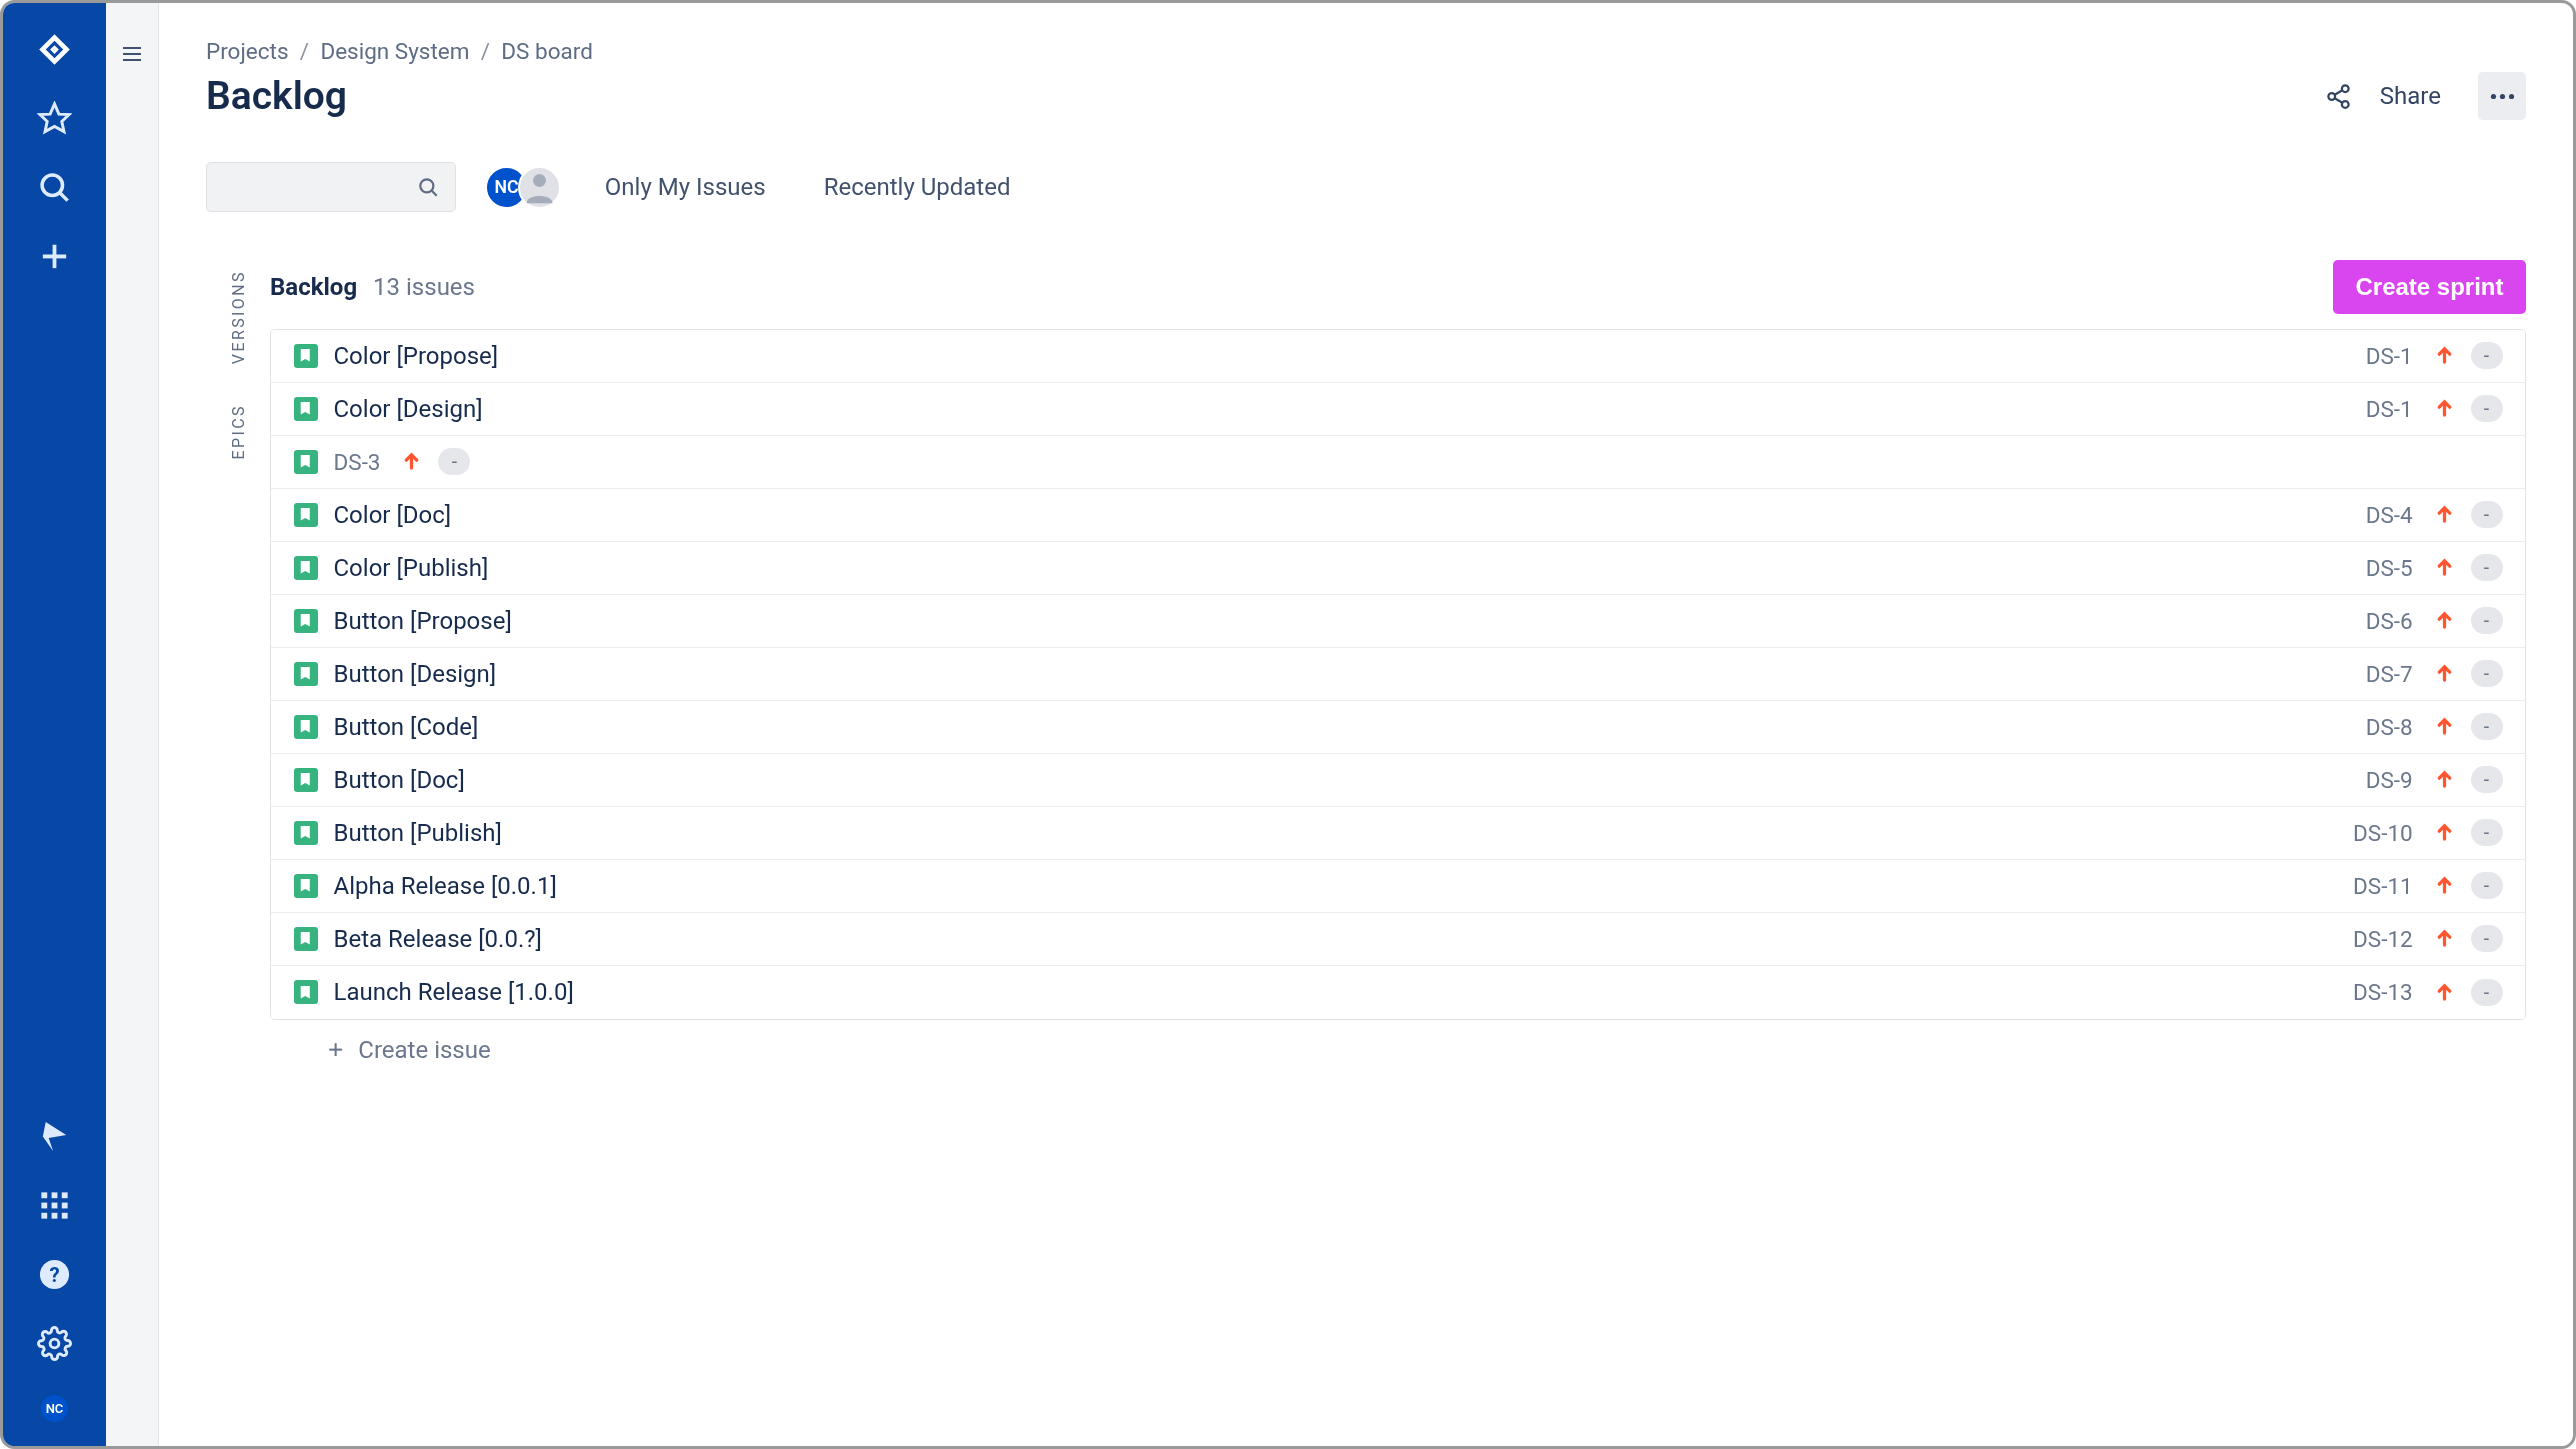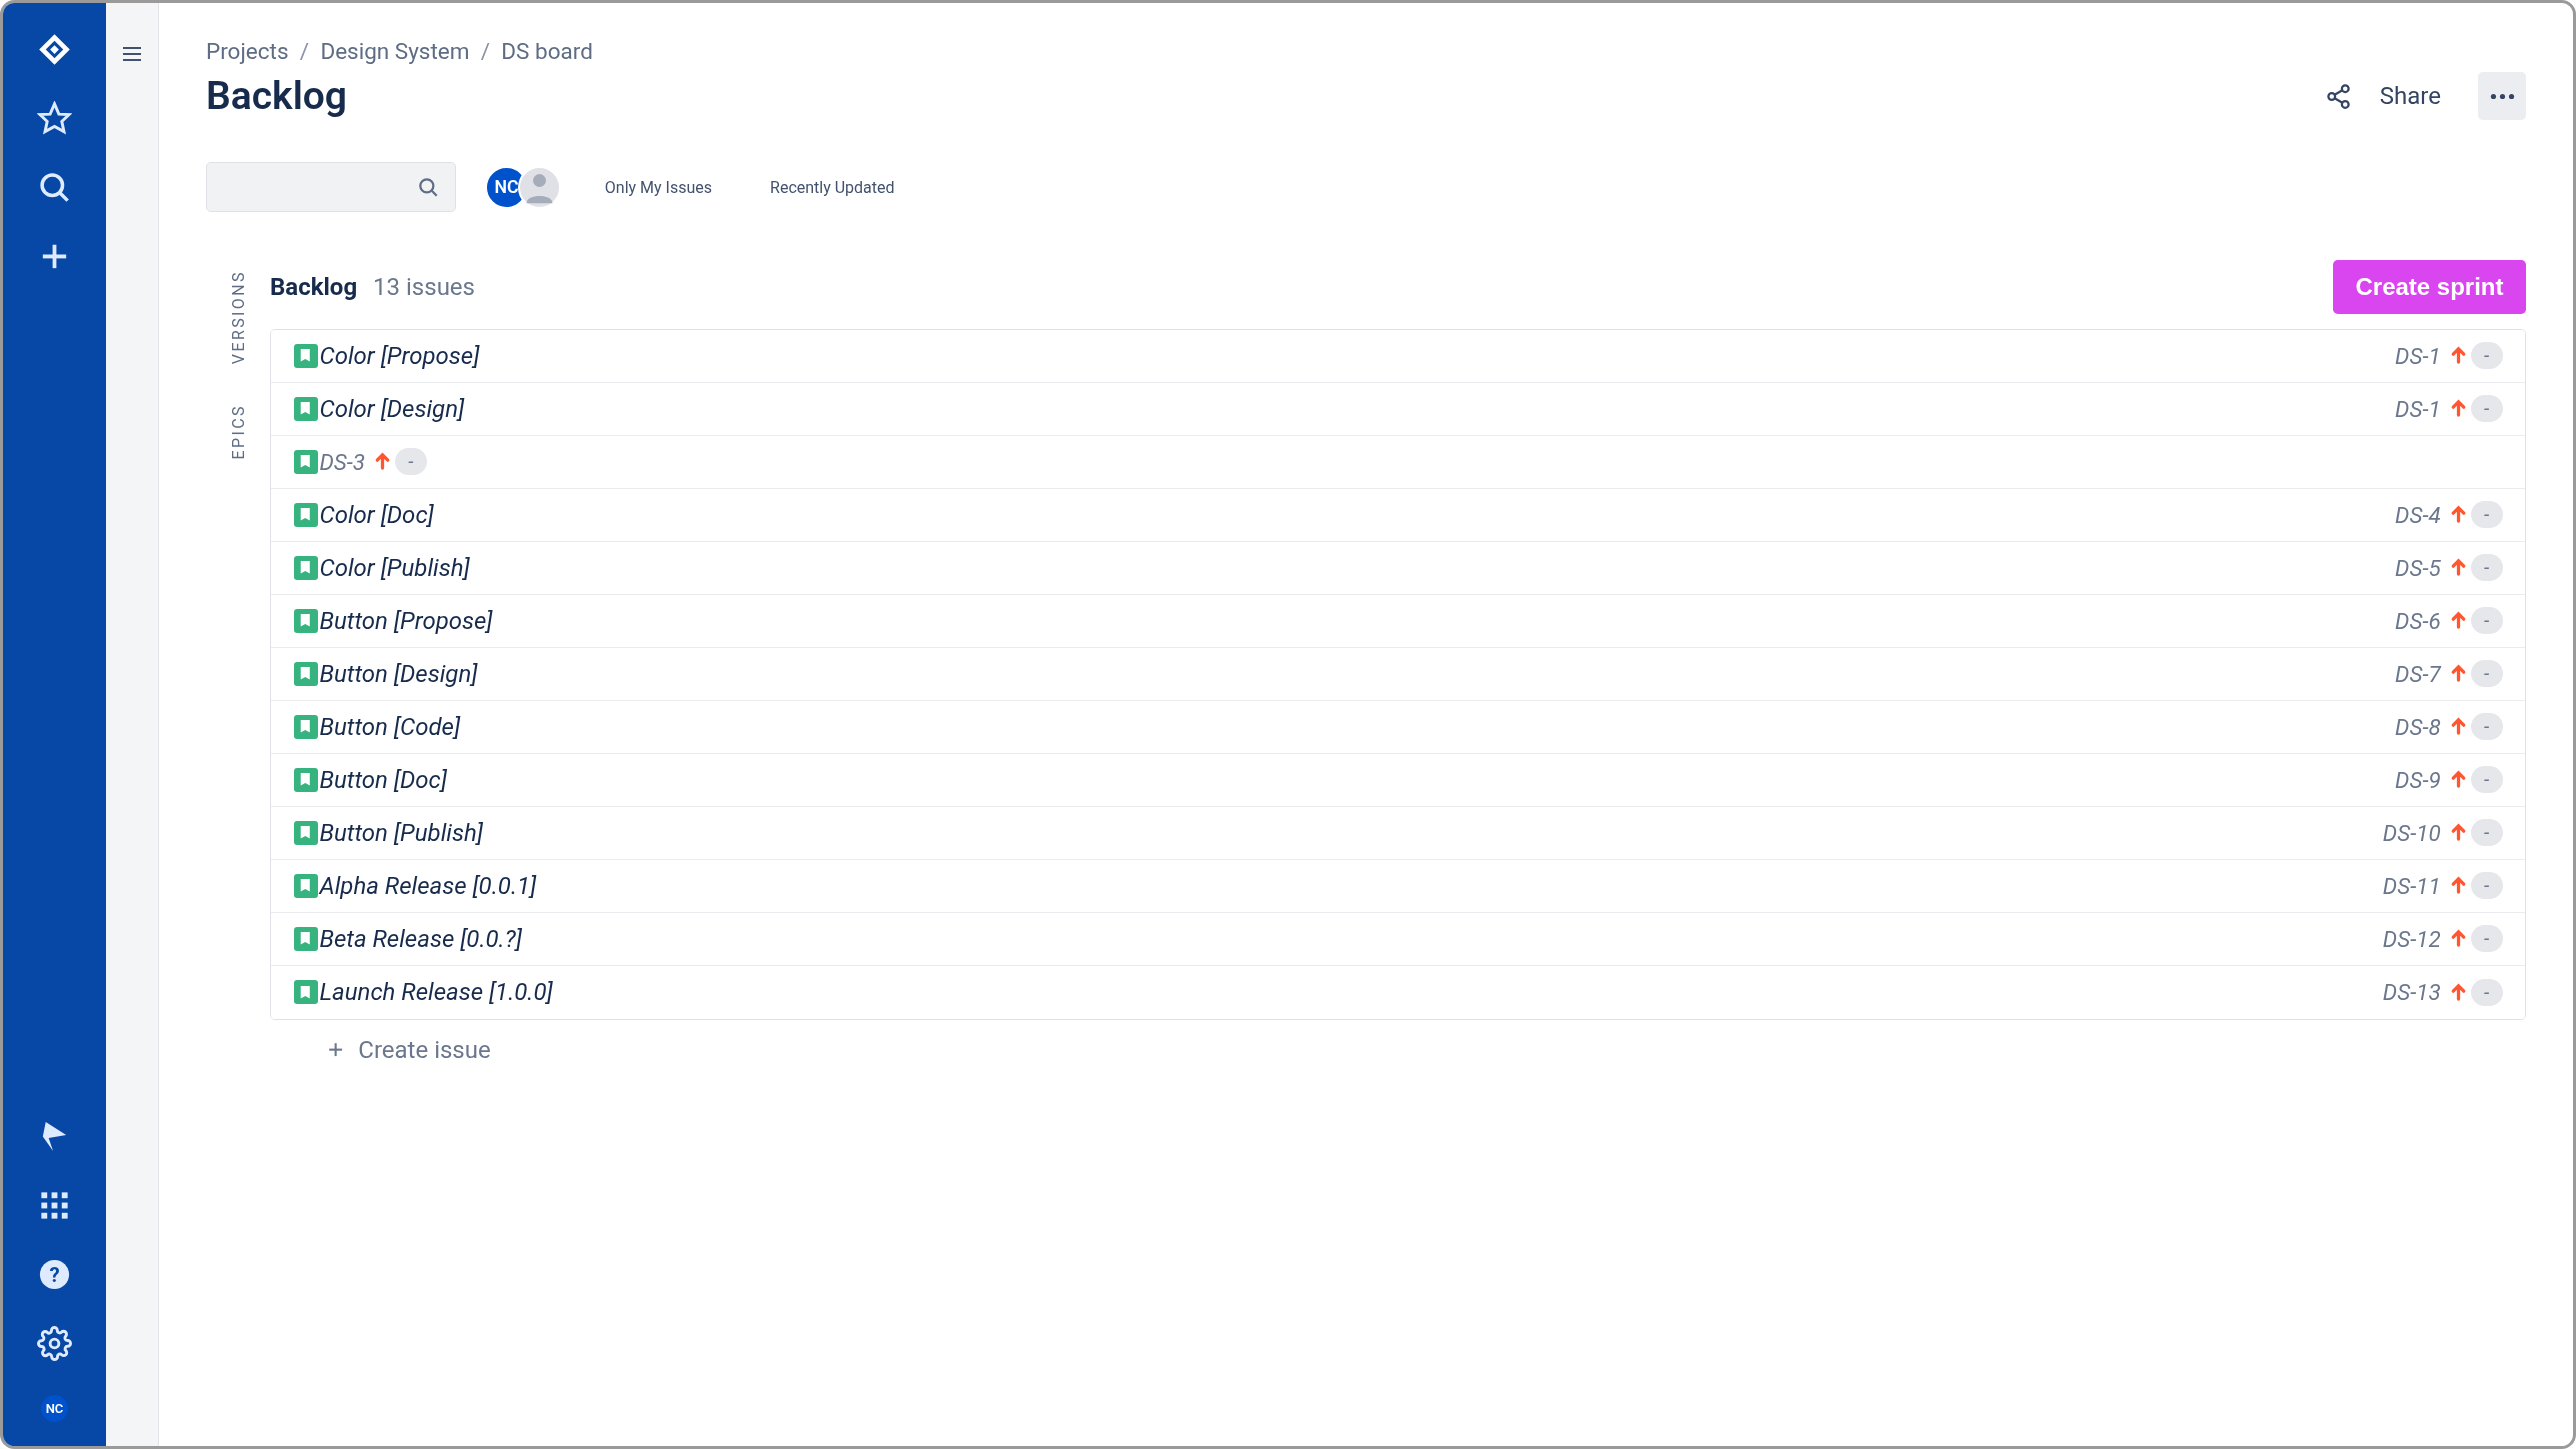--- a/index.html
+++ b/index.html
@@ -33,34 +33,34 @@
 
   
   .filter-row { display:flex; align-items:center; gap:29px; margin-top: 42px; }
   .search-box { width: 250px; height: 50px; background:#f1f2f4; border:1.6px solid #dfe1e6; border-radius:4.8px; display:flex; align-items:center; justify-content:flex-end; padding:0 16px; color:#5E6C84; }
   .search-box svg { width:22.5px; height:22.5px; }
   .avatar-group { display:flex; }
   .avatar { width:43px; height:43px; border-radius:50%; border:2.4px solid #fff; display:flex; align-items:center; justify-content:center; font-size:17.7px; font-weight:600; }
   .avatar.nc { background:#0052CC; color:#fff; }
   .avatar.empty { background:#dfe1e6; color:#8993a4; margin-left:-9.7px; }
   .avatar.empty svg { width: 40px; height: 40px;}
-  .quick-filter { color:#42526E; font-size:16px; cursor:pointer; padding:8px 14.5px; }
+  .quick-filter { color:#42526E; font-size:24px; cursor:pointer; padding:8px 14.5px; }
 
   
   .backlog-wrap { display:flex; margin-top: 48px; }
   .side-tabs { width: 64px; display:flex; flex-direction:column; align-items:center; gap:40px; padding-top:9.7px; }
   .side-tab { writing-mode: vertical-rl; text-orientation: mixed; font-size:16px; letter-spacing:2.4px; color:#5E6C84; transform: rotate(180deg); cursor:pointer; }
   .backlog-col { flex:1; }
   .backlog-header { display:flex; align-items:center; gap:16px; margin-bottom:14.5px; }
   .backlog-label { font-size:24px; font-weight:700; color:#172B4D; }
   .backlog-count { font-size:24px; color:#6B778C; flex:1; }
   .create-sprint { background:#d946ef; color:#fff; font-size:24px; font-weight:600; padding:13px 22.5px; border-radius:4.8px; cursor:pointer; border:none; }
 
   .issue-list { border:1.6px solid #dfe1e6; border-radius:4.8px; overflow:hidden; }
-  .issue-row { display:flex; align-items:center; gap:2px; height:53px; padding:0 22.5px; border-bottom:1.6px solid #ebecf0; background:#fff; cursor:pointer;font-style:italic; }
+  .issue-row { display:flex; align-items:center; gap:16px; height:53px; padding:0 22.5px; border-bottom:1.6px solid #ebecf0; background:#fff; cursor:pointer; }
   .issue-row:last-child { border-bottom:none; }
   .issue-type-icon { width:24px; height:24px; border-radius:3.2px; background:#36B37E; color:#fff; display:flex; align-items:center; justify-content:center; flex-shrink:0; }
   .issue-type-icon svg { width: 14.5px; height: 14.5px; }
   .issue-title { font-size:24px; color:#172B4D; flex:1; }
   .issue-key { font-size:22.5px; color:#6B778C; margin-right: 4.8px; text-align: right; }
   .priority-icon { color:#FF5630; display:flex; align-items:center; }
   .priority-icon svg { width:21px; height:21px; }
   .assignee-pill { width:32px; height:27px; border-radius:13.7px; background:#e6e7eb; color:#6B778C; font-size:19.3px; display:flex; align-items:center; justify-content:center; }
 
   .create-issue { display:flex; align-items:center; gap:13px; padding:16px 32px 16px 56px; color:#6B778C; font-size:24px; cursor:pointer; }

